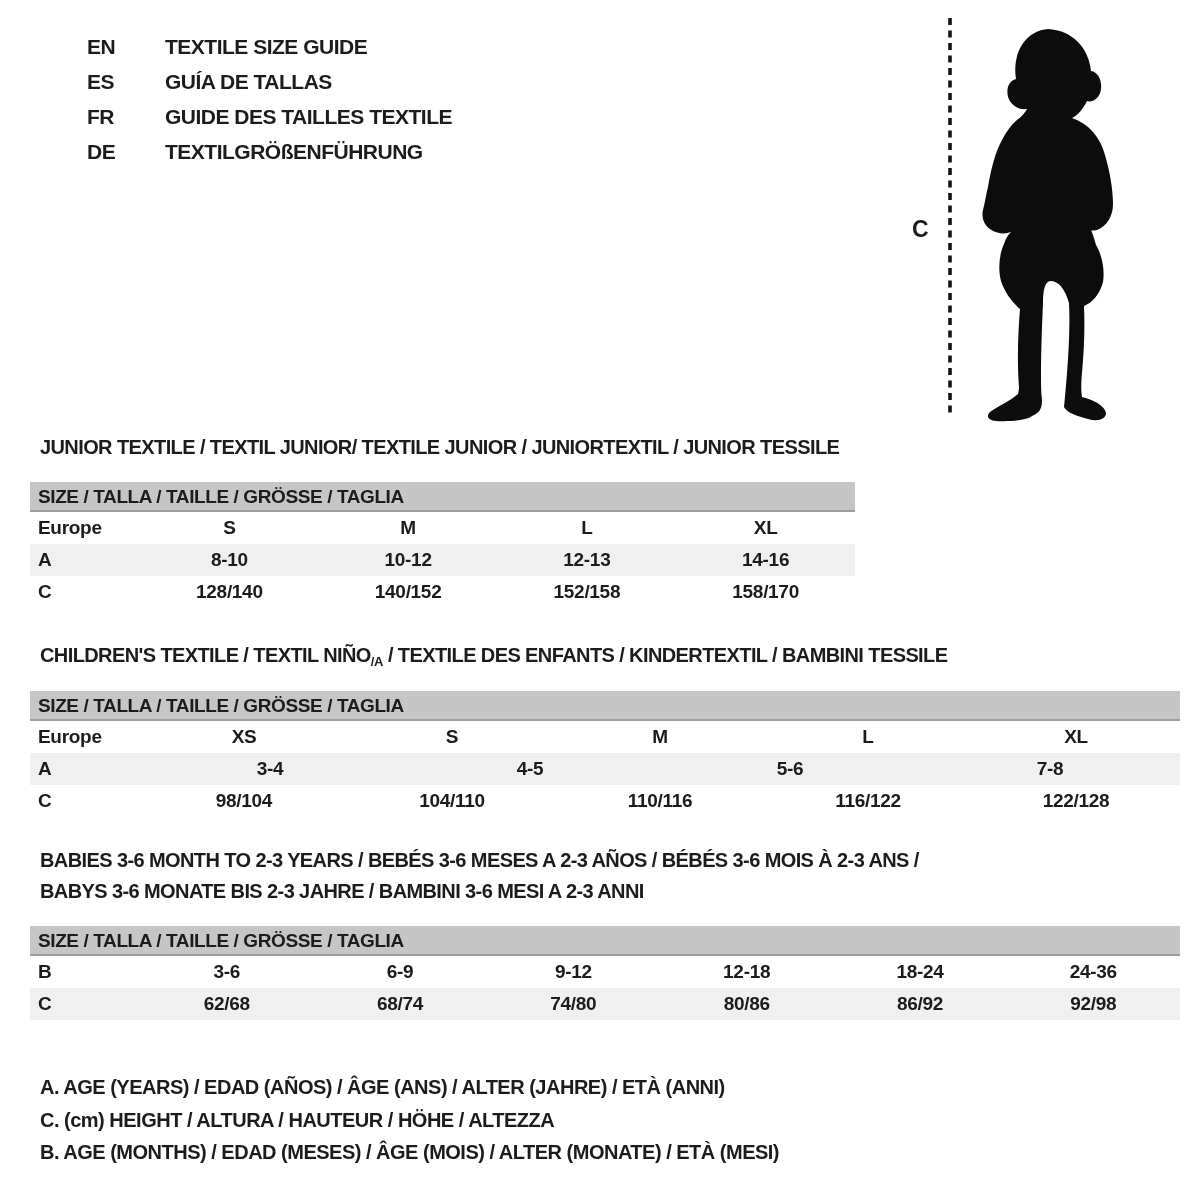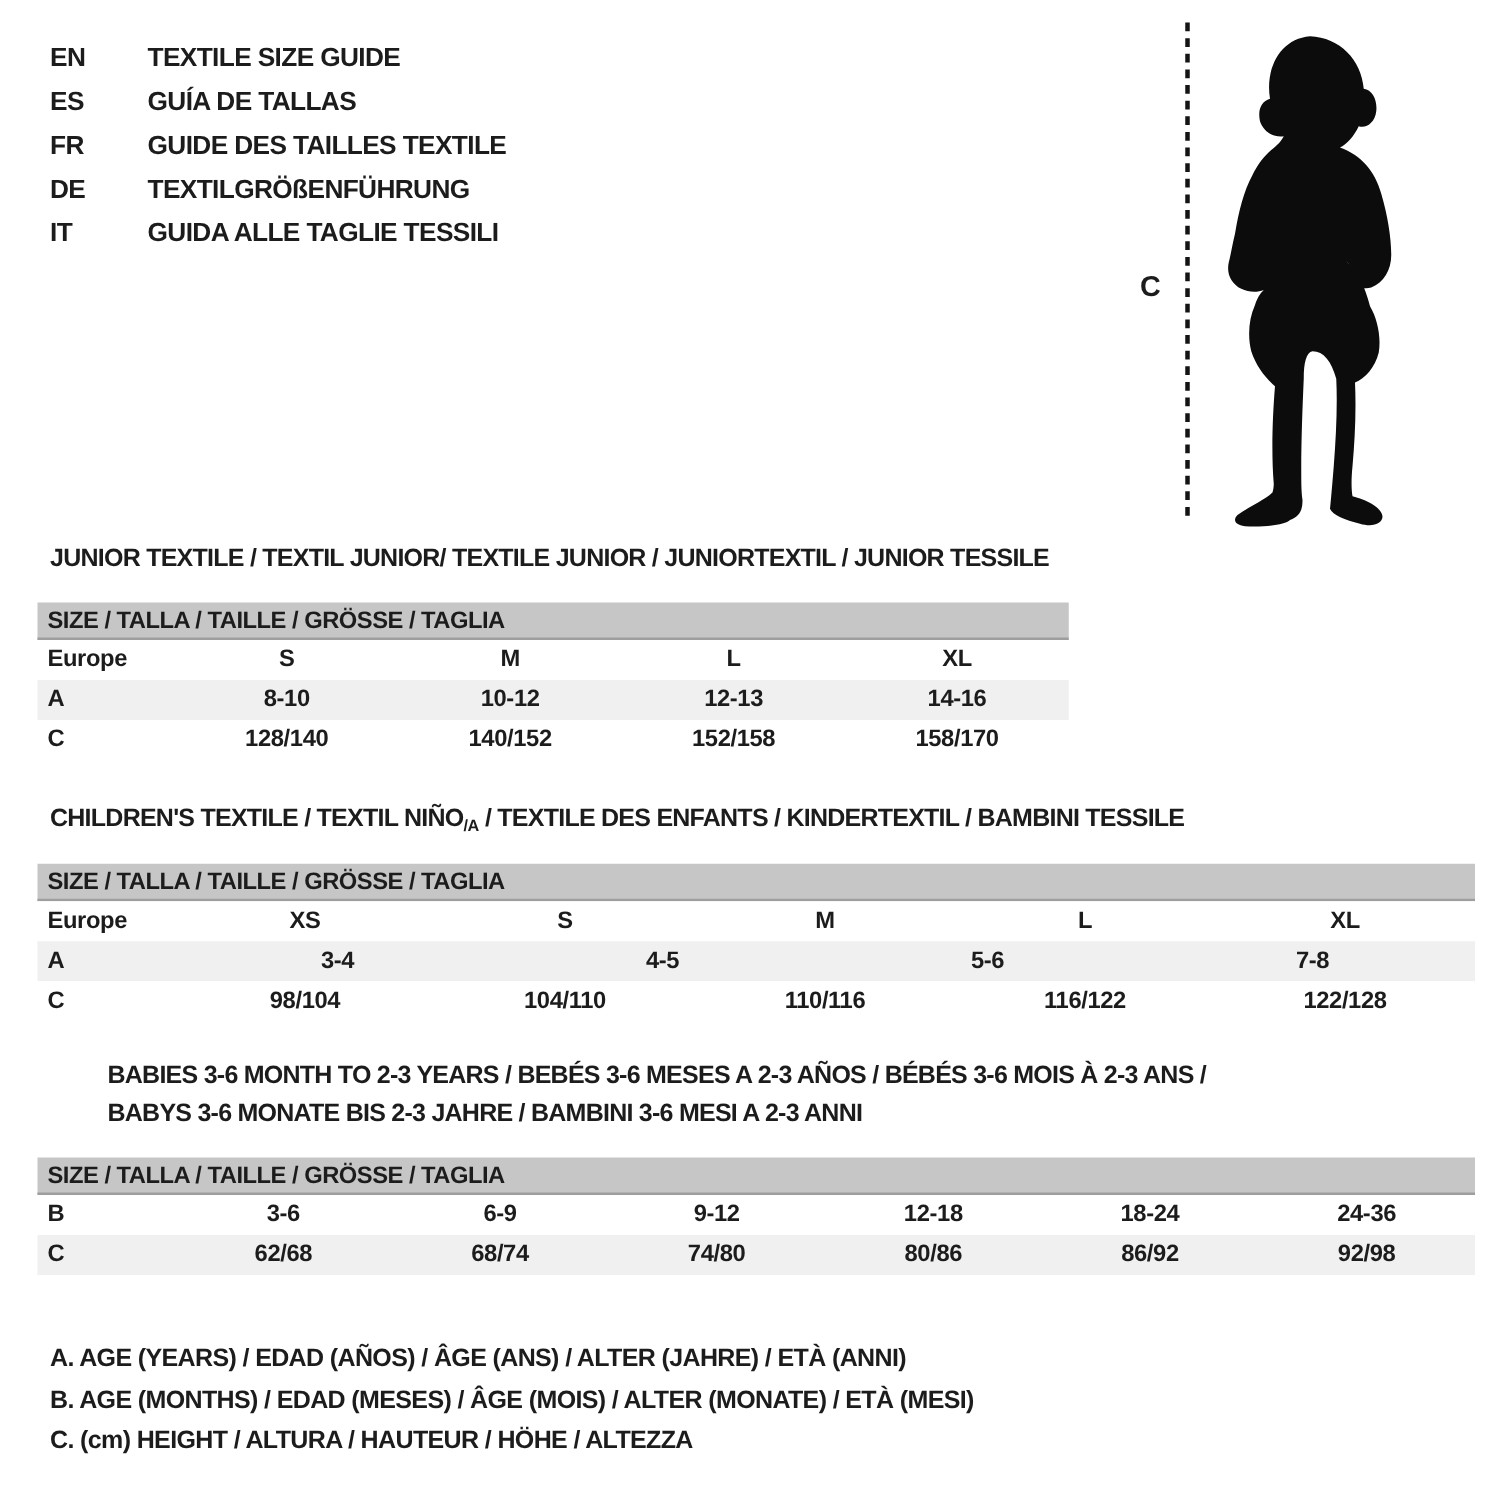--- a/index.html
+++ b/index.html
@@ -14,21 +14,21 @@
   body{
     font-family:"Liberation Sans","DejaVu Sans",sans-serif;
     color:var(--ink);
     width:1200px;height:1200px;position:relative;overflow:hidden;
   }
   .page{position:absolute;left:0;top:0;width:1200px;height:1200px;background:#fff;}
 
   
   .languages{position:absolute;left:40px;top:29px;}
   .lang-row{display:flex;height:35px;align-items:center;}
-  .lang-code{width:78px;font-weight:700;font-size:21px;letter-spacing:-0.5px;}
+  .lang-code{width:78px;font-weight:700;font-size:21px;letter-spacing:-0.5px;margin-left:47px;}
   .lang-label{font-weight:700;font-size:21px;letter-spacing:-0.5px;}
 
   
   .figure{position:absolute;left:900px;top:10px;width:270px;height:420px;}
   .dash-line{position:absolute;left:46px;top:6px;}
   .height-letter{position:absolute;left:12px;top:206px;font-weight:700;font-size:23px;letter-spacing:-0.5px;}
   .toddler{position:absolute;left:62px;top:13px;}
 
   
   .sec-title{position:absolute;left:40px;font-weight:700;font-size:20px;letter-spacing:-0.6px;white-space:nowrap;}
@@ -67,24 +67,20 @@
       <span class="lang-code">ES</span>
       <span class="lang-label">GUÍA DE TALLAS</span>
     </div>
     <div class="lang-row">
       <span class="lang-code">FR</span>
       <span class="lang-label">GUIDE DES TAILLES TEXTILE</span>
     </div>
     <div class="lang-row">
       <span class="lang-code">DE</span>
       <span class="lang-label">TEXTILGRÖßENFÜHRUNG</span>
-    </div>
-    <div class="lang-row">
-      <span class="lang-code">IT</span>
-      <span class="lang-label">GUIDA ALLE TAGLIE TESSILI</span>
     </div>
   </div>
 
   <div class="figure">
     <svg class="dash-line" width="8" height="404" viewBox="0 0 8 404">
       <line x1="4" y1="2" x2="4" y2="402" stroke="#141414" stroke-width="3.6" stroke-dasharray="7 5.5"></line>
     </svg>
     <span class="height-letter">C</span>
     <svg class="toddler" width="182" height="400" viewBox="0 0 182 400">
       <path fill="#0c0c0c" d="
@@ -184,21 +180,21 @@
         <div class="cl">C</div>
         <div class="cv">98/104</div>
         <div class="cv">104/110</div>
         <div class="cv">110/116</div>
         <div class="cv">116/122</div>
         <div class="cv">122/128</div>
       </div>
     </div>
   </div>
 
-  <div class="sec-title two-line" style="top:845px;margin-left:46px;">
+  <div class="sec-title two-line" style="top:845px;">
     <div>BABIES 3-6 MONTH TO 2-3 YEARS / BEBÉS 3-6 MESES A 2-3 AÑOS / BÉBÉS 3-6 MOIS À 2-3 ANS /</div>
     <div>BABYS 3-6 MONATE BIS 2-3 JAHRE / BAMBINI 3-6 MESI A 2-3 ANNI</div>
   </div>
   <div class="size-table" style="top:926px;width:1150px;">
     <div class="size-bar">SIZE / TALLA / TAILLE / GRÖSSE / TAGLIA</div>
     <div class="rows">
       <div class="trow">
         <div class="cl">B</div>
         <div class="cv">3-6</div>
         <div class="cv">6-9</div>
@@ -214,17 +210,17 @@
         <div class="cv">74/80</div>
         <div class="cv">80/86</div>
         <div class="cv">86/92</div>
         <div class="cv">92/98</div>
       </div>
     </div>
   </div>
 
   <div class="legend">
     <div class="legend-line">A. AGE (YEARS) / EDAD (AÑOS) / ÂGE (ANS) / ALTER (JAHRE) / ETÀ (ANNI)</div>
+    <div class="legend-line">C. (cm) HEIGHT / ALTURA / HAUTEUR / HÖHE / ALTEZZA</div>
     <div class="legend-line">B. AGE (MONTHS) / EDAD (MESES) / ÂGE (MOIS) / ALTER (MONATE) / ETÀ (MESI)</div>
-    <div class="legend-line">C. (cm) HEIGHT / ALTURA / HAUTEUR / HÖHE / ALTEZZA</div>
   </div>
 
 </div>
 
 </body></html>

